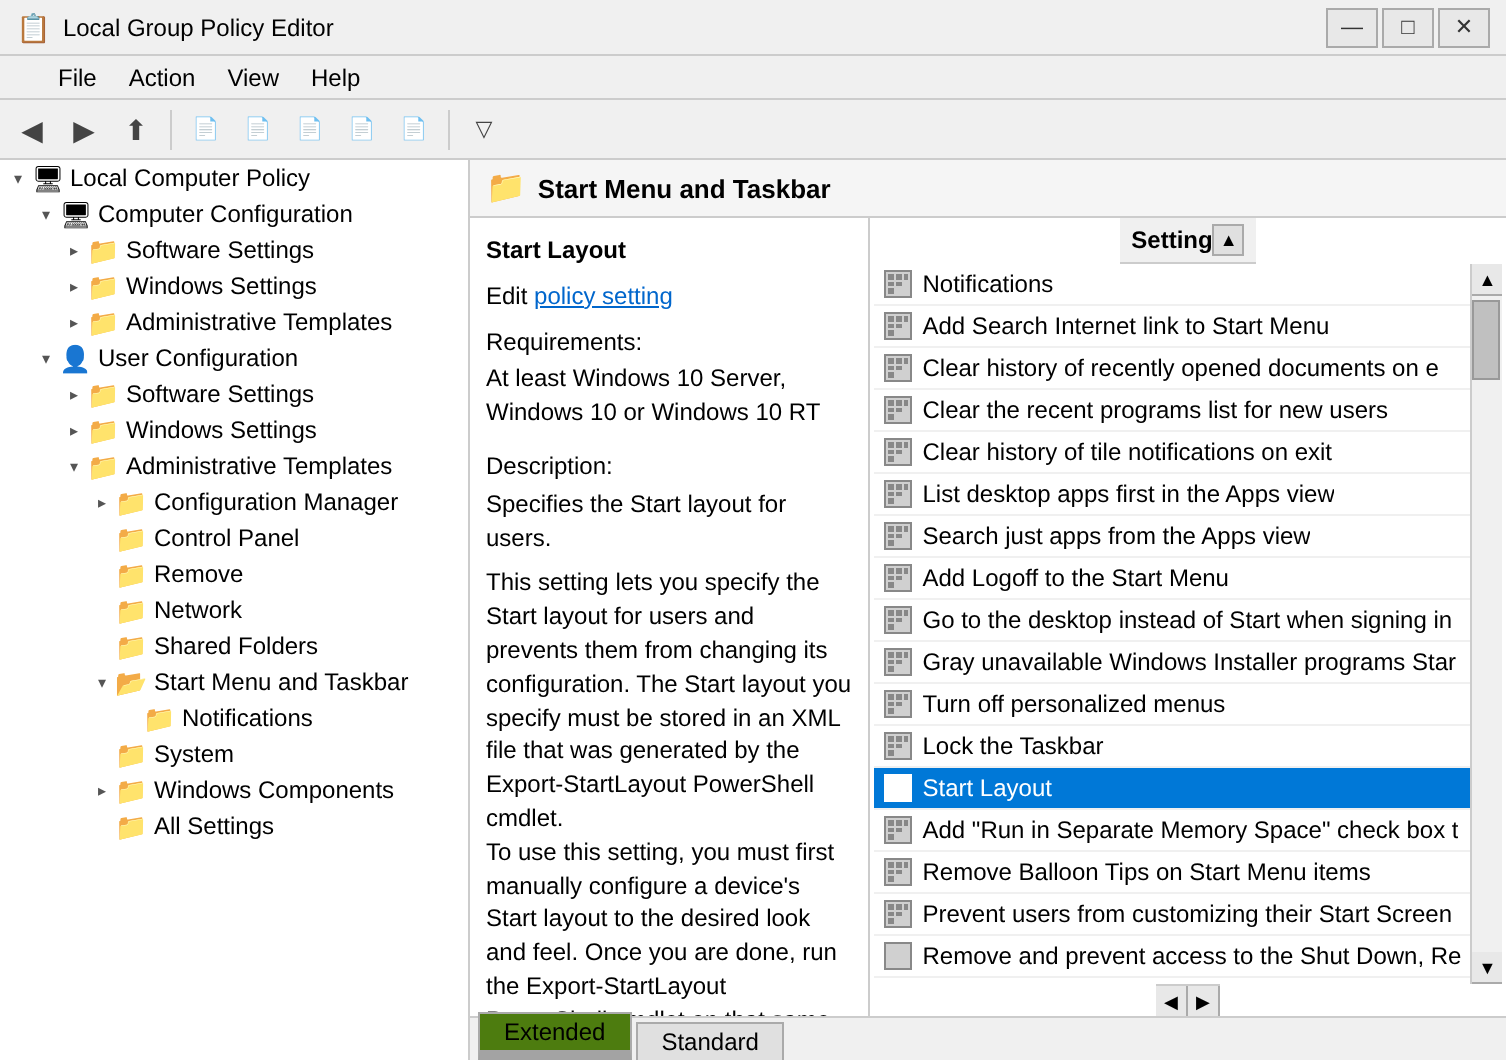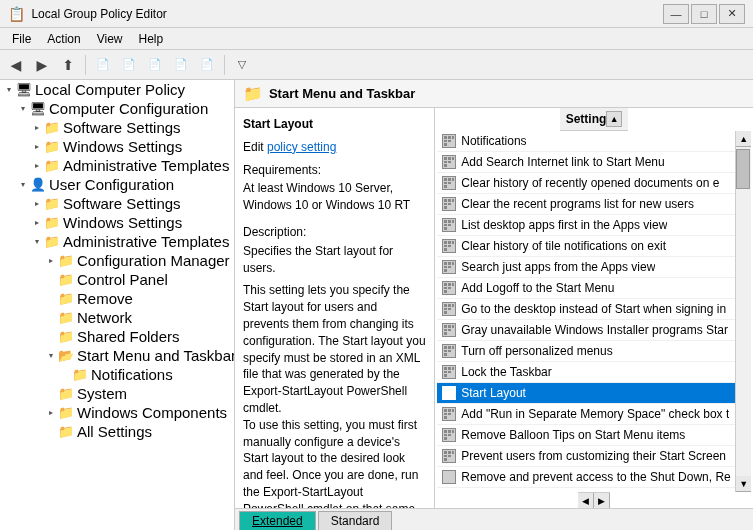--- a/index.html
+++ b/index.html
@@ -21,21 +21,21 @@
       background: #e8e8e8; display: flex; align-items: center; justify-content: center;
       cursor: pointer; font-size: 11px; color: #333;
     }
 
     
     .menu-bar {
       background: #f0f0f0;
       height: 22px;
       display: flex;
       align-items: center;
-      padding: 0 4px;
+      padding: 0 21px;
       border-bottom: 1px solid #ccc;
     }
     .menu-item {
       padding: 2px 8px;
       cursor: pointer;
       font-size: 12px;
     }
 
     
     .toolbar {
@@ -80,21 +80,21 @@
     .tree-toggle {
       width: 14px; height: 14px;
       display: flex; align-items: center; justify-content: center;
       font-size: 9px; color: #555; flex-shrink: 0;
     }
     .tree-icon {
       width: 16px; height: 16px;
       margin-right: 3px; flex-shrink: 0;
       display: flex; align-items: center; justify-content: center;
     }
-    .tree-label { font-size: 15px; }
+    .tree-label { font-size: 12px; }
 
     
     .content-panel {
       flex: 1;
       display: flex;
       flex-direction: column;
       background: white;
       overflow: hidden;
     }
     .content-header {
@@ -187,25 +187,24 @@
     .tab {
       padding: 2px 12px;
       border: 1px solid #aaa;
       border-bottom: none;
       background: #e0e0e0;
       cursor: pointer;
       font-size: 12px;
       margin-right: 2px;
     }
     .tab.active {
-      background: #14b8a6;
-      border-bottom: 1px solid #a3a3a3;
+      background: #4d7c0f;
+      border-bottom: 6px solid #a3a3a3;
       z-index: 1;
       margin-bottom: -1px;
-      text-decoration: underline;
     }
 
     
     .v-scroll-btn {
       width: 16px;
       height: 16px;
       background: #e0e0e0;
       border: 1px solid #aaa;
       display: flex; align-items: center; justify-content: center;
       cursor: pointer; font-size: 9px;
@@ -485,36 +484,36 @@
                     <svg width="12" height="12">
                       <rect x="1" y="1" width="3" height="3" fill="#888"></rect>
                       <rect x="5" y="1" width="3" height="3" fill="#888"></rect>
                       <rect x="9" y="1" width="2" height="3" fill="#888"></rect>
                       <rect x="1" y="5" width="3" height="2" fill="#888"></rect>
                       <rect x="5" y="5" width="3" height="2" fill="#888"></rect>
                       <rect x="1" y="8" width="3" height="3" fill="#888"></rect>
                     </svg>
                   </span>
                 </span>
+                <span class="row-text">Clear history of tile notifications on exit</span>
+              </div>
+              <div class="settings-row">
+                <span class="row-icon">
+                  <span style="display: flex; width: 14px; height: 14px; border: 1px solid rgb(136, 136, 136); background: rgb(208, 208, 208); font-size: 8px; align-items: center; justify-content: center;">
+                    <svg width="12" height="12">
+                      <rect x="1" y="1" width="3" height="3" fill="#888"></rect>
+                      <rect x="5" y="1" width="3" height="3" fill="#888"></rect>
+                      <rect x="9" y="1" width="2" height="3" fill="#888"></rect>
+                      <rect x="1" y="5" width="3" height="2" fill="#888"></rect>
+                      <rect x="5" y="5" width="3" height="2" fill="#888"></rect>
+                      <rect x="1" y="8" width="3" height="3" fill="#888"></rect>
+                    </svg>
+                  </span>
+                </span>
                 <span class="row-text">List desktop apps first in the Apps view</span>
-              </div>
-              <div class="settings-row">
-                <span class="row-icon">
-                  <span style="display: flex; width: 14px; height: 14px; border: 1px solid rgb(136, 136, 136); background: rgb(208, 208, 208); font-size: 8px; align-items: center; justify-content: center;">
-                    <svg width="12" height="12">
-                      <rect x="1" y="1" width="3" height="3" fill="#888"></rect>
-                      <rect x="5" y="1" width="3" height="3" fill="#888"></rect>
-                      <rect x="9" y="1" width="2" height="3" fill="#888"></rect>
-                      <rect x="1" y="5" width="3" height="2" fill="#888"></rect>
-                      <rect x="5" y="5" width="3" height="2" fill="#888"></rect>
-                      <rect x="1" y="8" width="3" height="3" fill="#888"></rect>
-                    </svg>
-                  </span>
-                </span>
-                <span class="row-text">Clear history of tile notifications on exit</span>
               </div>
               <div class="settings-row">
                 <span class="row-icon">
                   <span style="display: flex; width: 14px; height: 14px; border: 1px solid rgb(136, 136, 136); background: rgb(208, 208, 208); font-size: 8px; align-items: center; justify-content: center;">
                     <svg width="12" height="12">
                       <rect x="1" y="1" width="3" height="3" fill="#888"></rect>
                       <rect x="5" y="1" width="3" height="3" fill="#888"></rect>
                       <rect x="9" y="1" width="2" height="3" fill="#888"></rect>
                       <rect x="1" y="5" width="3" height="2" fill="#888"></rect>
                       <rect x="5" y="5" width="3" height="2" fill="#888"></rect>

